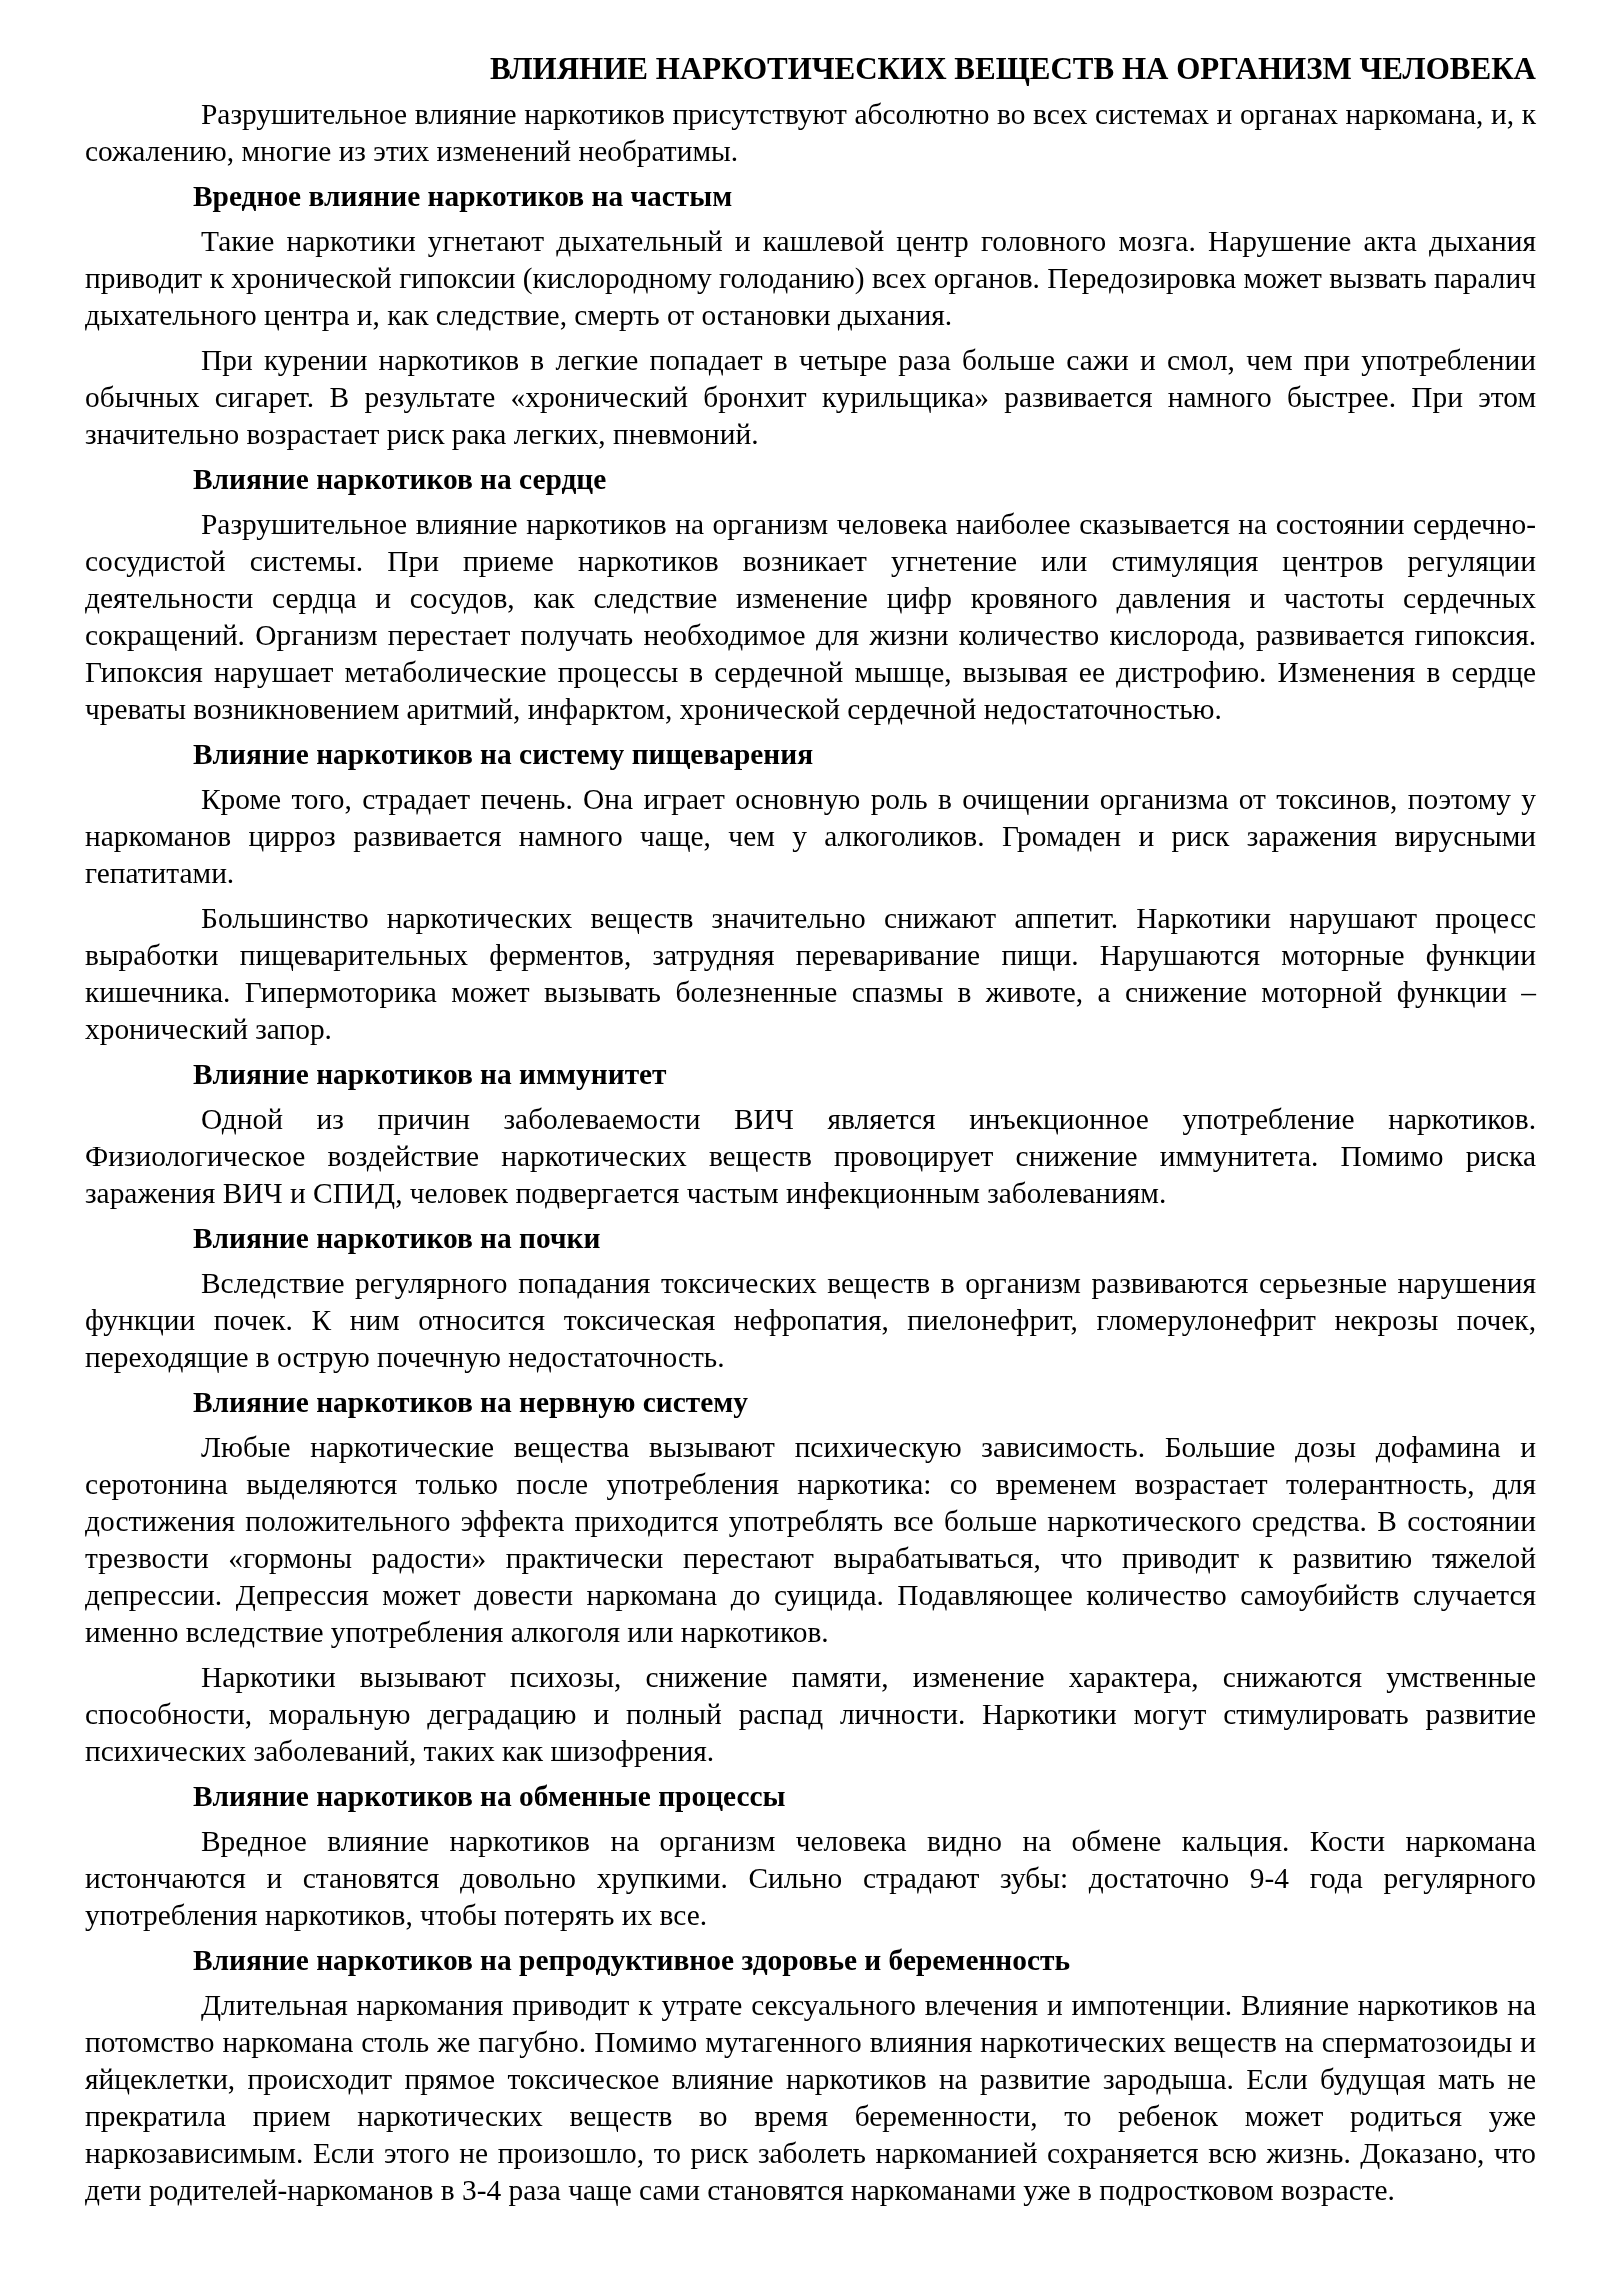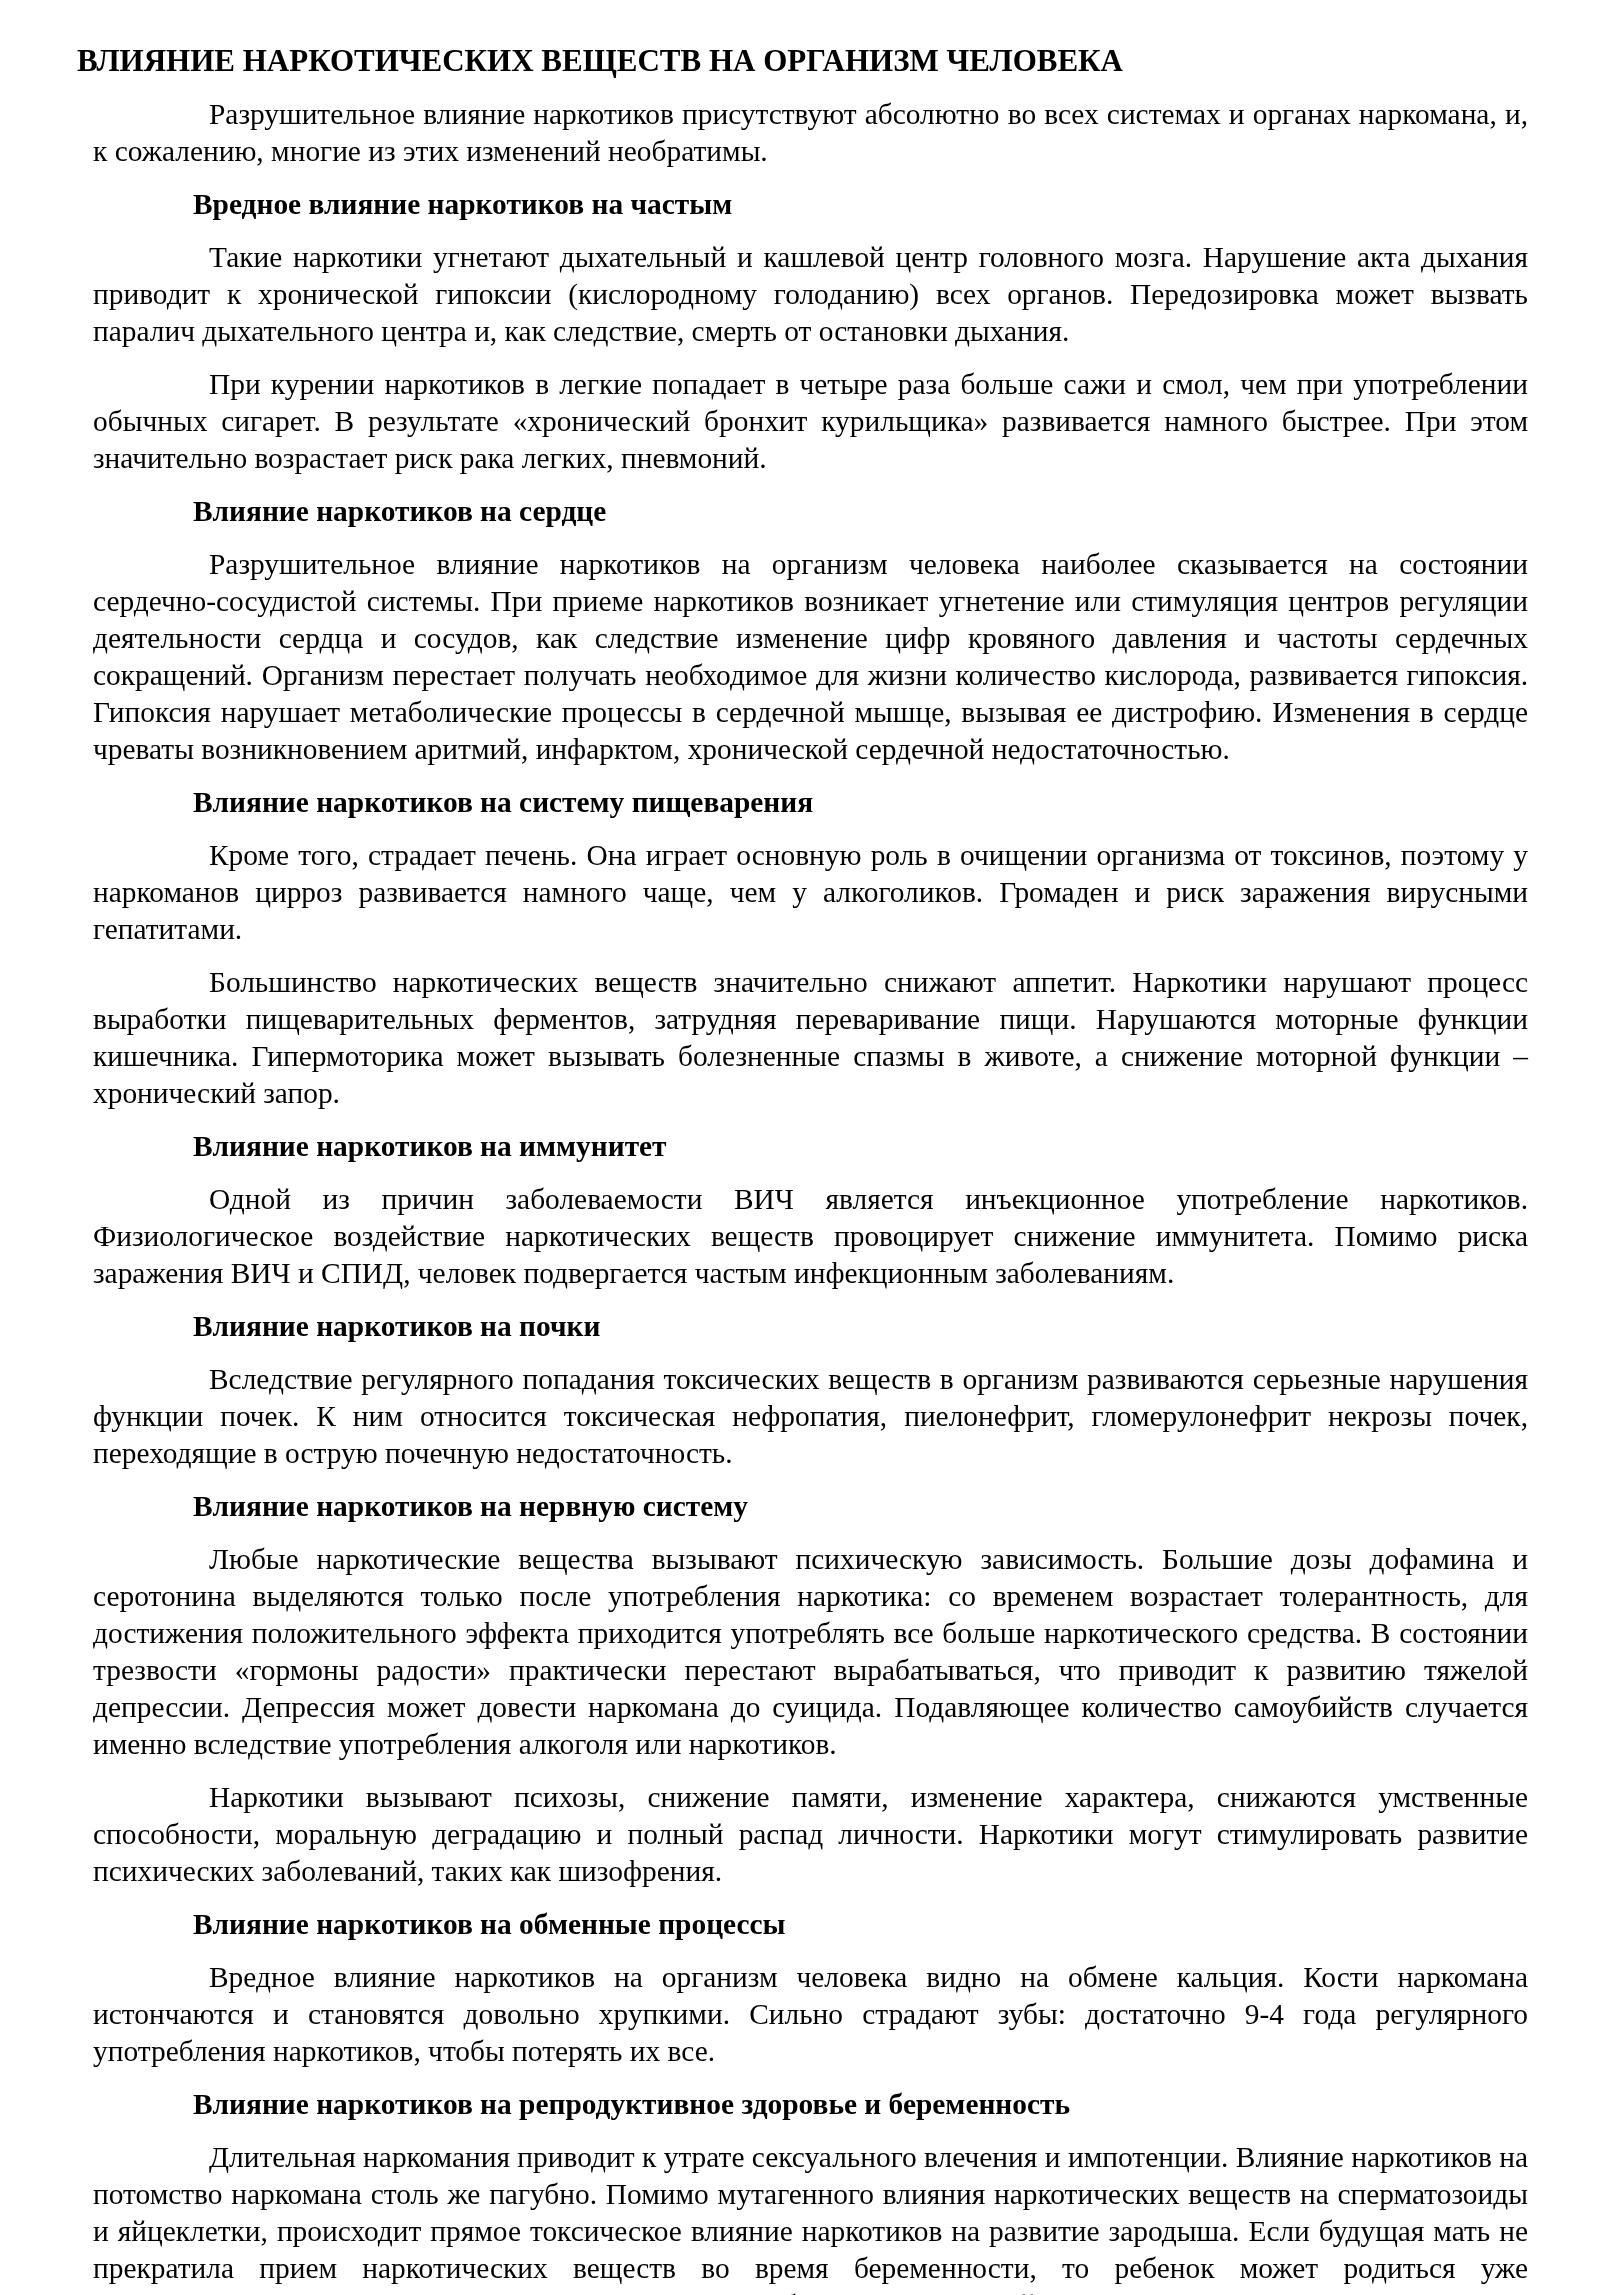--- a/index.html
+++ b/index.html
@@ -14,36 +14,36 @@
     background: #ffffff;
     box-sizing: border-box;
     padding: 41px 79px 0 77px;
     font-family: "Liberation Serif", "DejaVu Serif", serif;
     font-size: 29.4px;
     line-height: 37px;
     color: #000000;
     overflow: hidden;
   }
   .doc-title {
-    margin: 0;
+    margin: 8px;
     font-size: 31px;
     line-height: 39px;
     font-weight: bold;
-    text-align: left;
+    text-align: right;
     letter-spacing: 0;
   }
   .section-heading {
     margin: 0;
     font-size: 29.4px;
     line-height: 37px;
     font-weight: bold;
     text-indent: 116px;
   }
   .body-par {
-    margin: 16px;
+    margin: 8px;
     text-indent: 116px;
     text-align: justify;
   }
 </style>
 </head>
 <body>
 
 <div class="page">
 
   <h1 class="doc-title">ВЛИЯНИЕ НАРКОТИЧЕСКИХ ВЕЩЕСТВ НА ОРГАНИЗМ ЧЕЛОВЕКА</h1>

